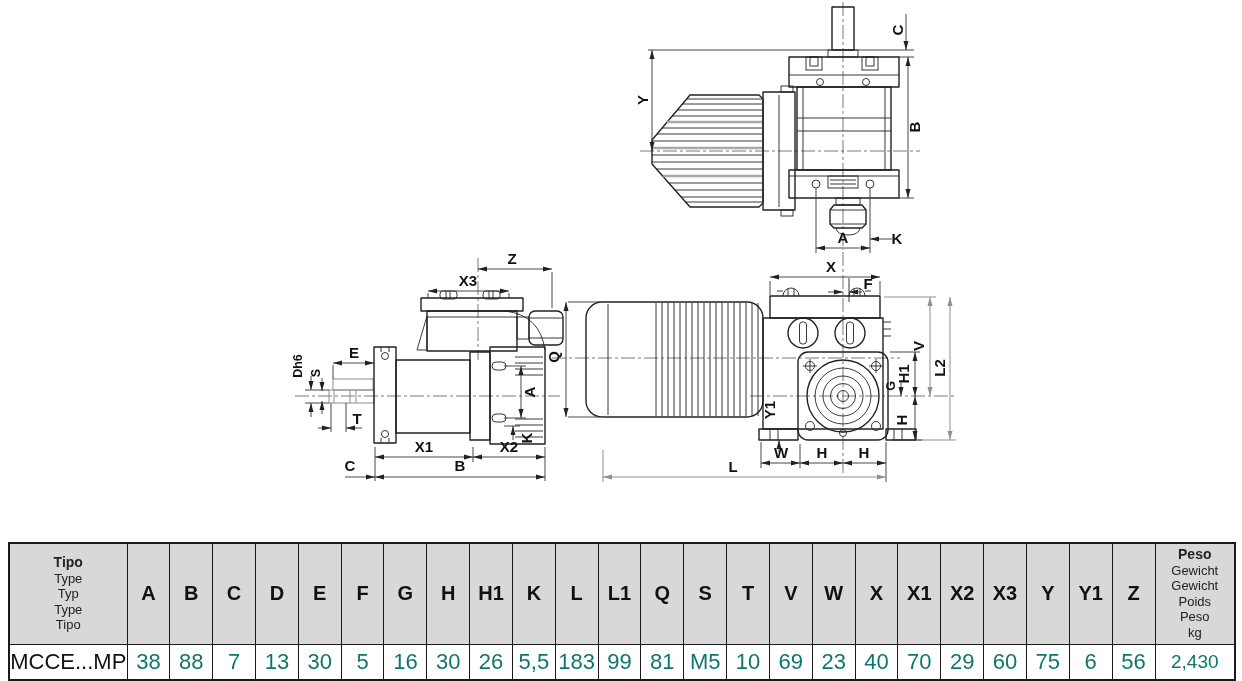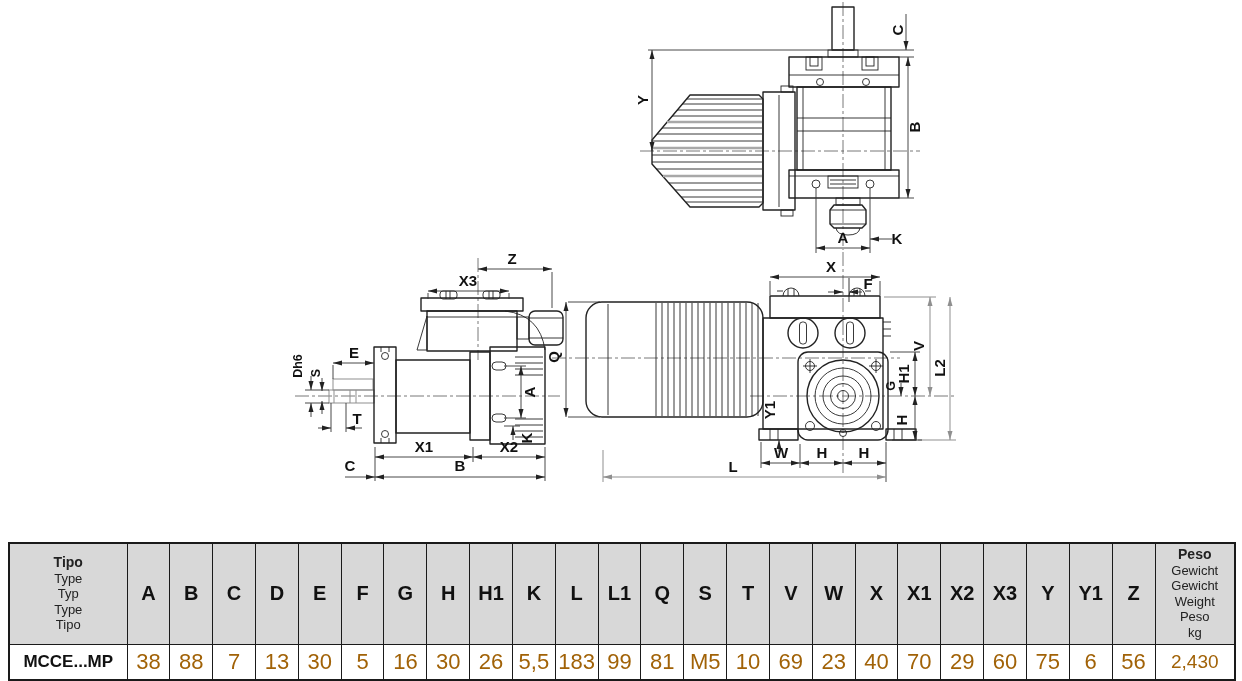--- a/index.html
+++ b/index.html
@@ -27,22 +27,22 @@
                font-family:"Liberation Sans", sans-serif;border-radius:12px; }
   table.dims th, table.dims td { border:1.5px solid #1a1a1a; text-align:center;
                vertical-align:middle; padding:0; overflow:hidden; }
   table.dims { border:2px solid #1a1a1a; }
   tr.hdr { height:101px; }
   tr.hdr th { background:#d8d8d8; font-size:20px; font-weight:bold; color:#111; }
   tr.hdr th.stack { font-weight:normal; font-size:13px; line-height:15.5px; color:#222; }
   tr.hdr th.stack .b { font-weight:bold; font-size:14px; }
   tr.hdr th.stack span { display:block; }
   tr.val { height:36px; background:#fff; }
-  tr.val td { font-size:22px; color:#a16207; }
-  tr.val td.type { font-size:17px; font-weight:bold; color:#111; }
+  tr.val td { font-size:22px; color:#0f766e; }
+  tr.val td.type { font-size:22px; font-weight:normal; color:#111; }
   tr.val td.weight { font-size:19px; }
 </style>
 </head>
 <body>
 
 <div class="page">
 
   <svg class="drawing" style="left:595px; top:0px;" width="330" height="258" viewBox="595 0 330 258">
     <defs>
       <marker id="ab" viewBox="0 0 10 6" markerWidth="10" markerHeight="6" refX="9.5" refY="3" orient="auto-start-reverse" markerUnits="userSpaceOnUse">
@@ -387,21 +387,21 @@
       <th>X1</th>
       <th>X2</th>
       <th>X3</th>
       <th>Y</th>
       <th>Y1</th>
       <th>Z</th>
       <th class="stack">
         <span class="b">Peso</span>
         <span>Gewicht</span>
         <span>Gewicht</span>
-        <span>Weight</span>
+        <span>Poids</span>
         <span>Peso</span>
         <span>kg</span>
       </th>
     </tr>
     <tr class="val">
       <td class="type">MCCE...MP</td>
       <td>38</td>
       <td>88</td>
       <td>7</td>
       <td>13</td>

